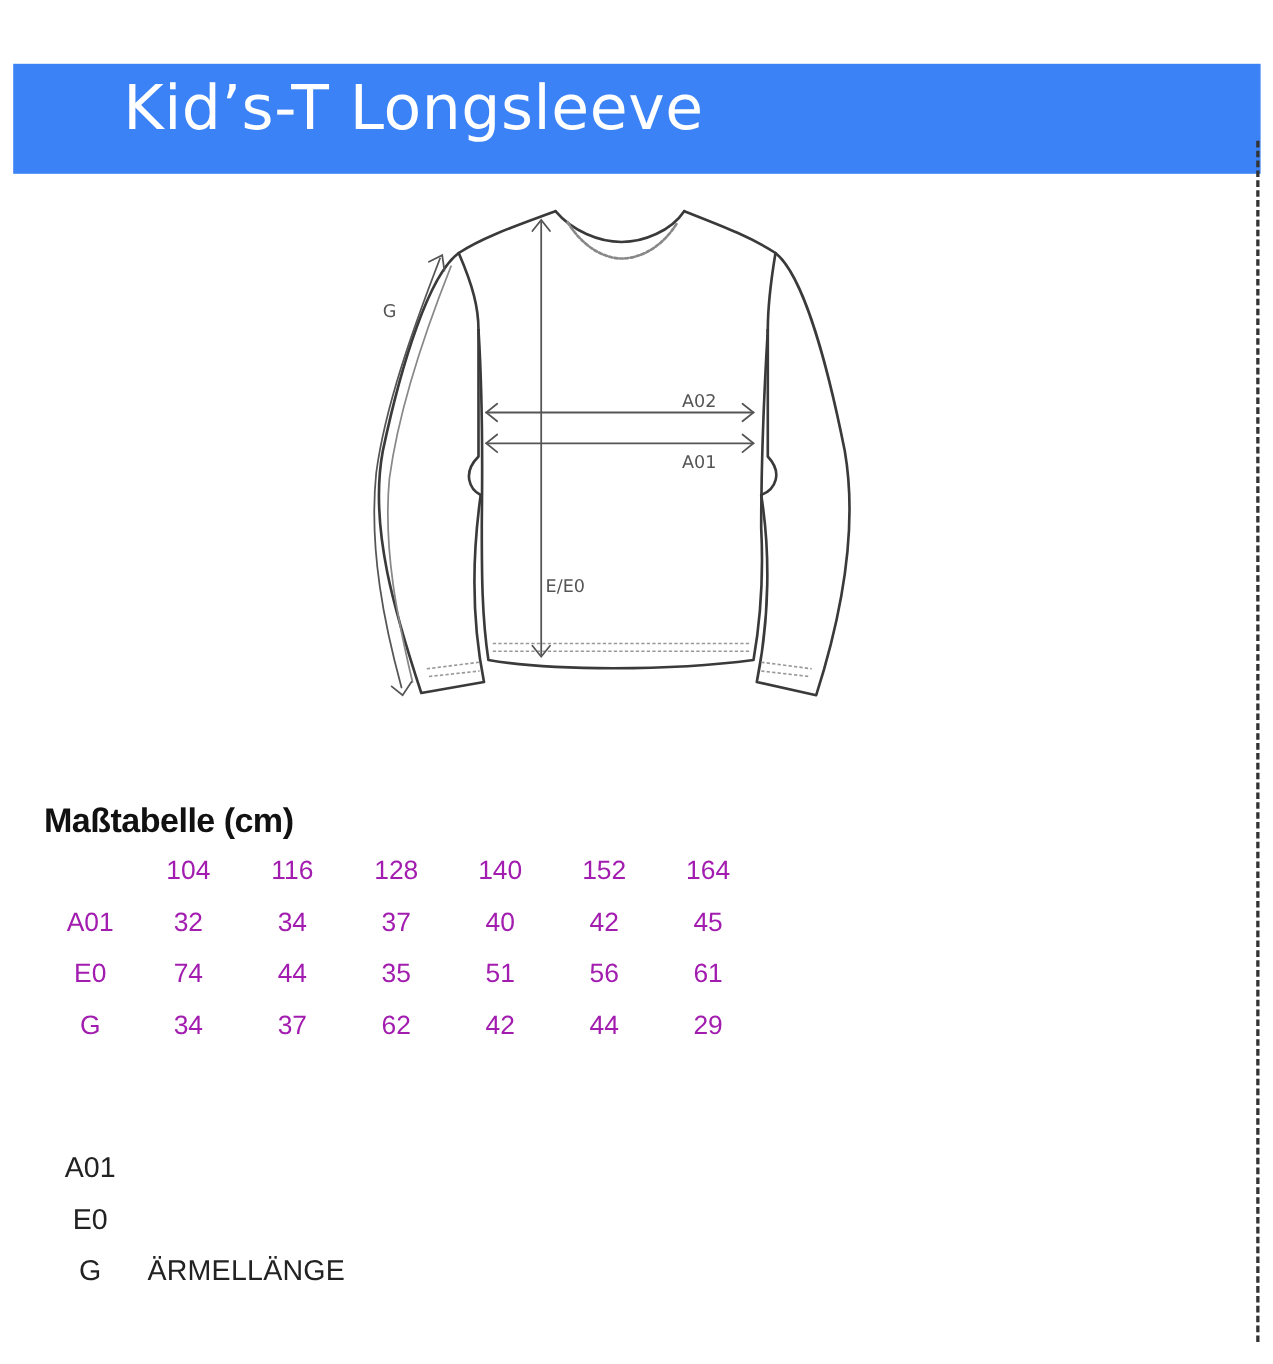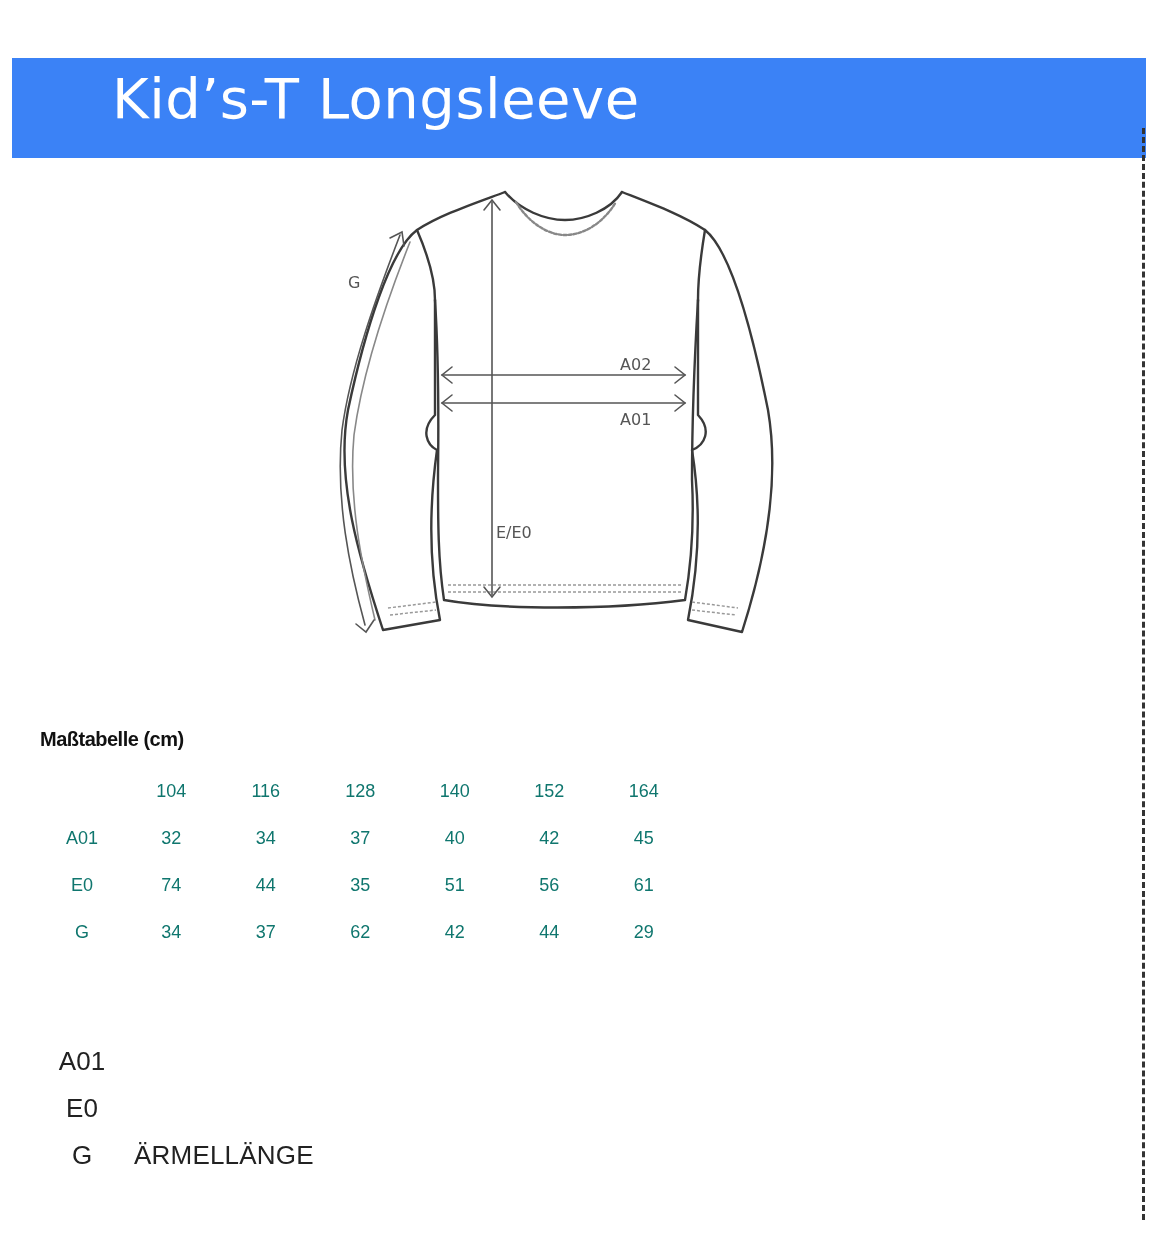--- a/index.html
+++ b/index.html
@@ -3,23 +3,23 @@
   <meta charset="utf-8">
   <style>
     html, body { margin: 0; padding: 0; background: #ffffff; }
     body { width: 1157px; height: 1240px; position: relative; overflow: hidden; font-family: "Liberation Sans", sans-serif; color: #111; }
     .title-bar { position: absolute; left: 12px; top: 14px; width: 1134px; height: 100px; background: #3b82f6; margin-top: 44px; }
     .title-text { position: absolute; left: 100px; top: 8px; font-family: "DejaVu Sans", sans-serif; font-size: 56px; color: #ffffff; letter-spacing: 0.5px; white-space: nowrap; }
     .cut-line { position: absolute; left: 1142px; top: 128px; height: 1092px; border-left: 3px dashed #333; }
     .diagram { position: absolute; left: 320px; top: 180px; width: 460px; height: 460px; }
     .diagram svg { width: 460px; height: 460px; display: block; }
     .diag-label { font-family: "DejaVu Sans", sans-serif; font-size: 16px; fill: #555; }
-    .table-title { position: absolute; left: 40px; top: 728px; font-size: 20px; font-weight: bold; color: #111; letter-spacing: -0.5px; white-space: nowrap; }
+    .table-title { position: absolute; left: 40px; top: 728px; font-size: 31px; font-weight: bold; color: #111; letter-spacing: -0.5px; white-space: nowrap; }
     .size-table { position: absolute; left: 40px; top: 768px; border-collapse: collapse; }
-    .size-table td, .size-table th { font-weight: normal; font-size: 18px; color: #0f766e; height: 47px; padding: 0; text-align: center; }
+    .size-table td, .size-table th { font-weight: normal; font-size: 24px; color: #a21caf; height: 47px; padding: 0; text-align: center; }
     .size-table .rowlabel { width: 84px; text-align: center; }
     .size-table .cell { width: 94.5px; }
     .legend { position: absolute; left: 40px; top: 1038px; }
     .legend-row { display: flex; height: 47px; align-items: center; font-size: 26px; color: #222; }
     .legend-code { width: 84px; text-align: center; }
     .legend-desc { padding-left: 10px; letter-spacing: 0.2px; }
   </style>
 </head>
 <body>
 

